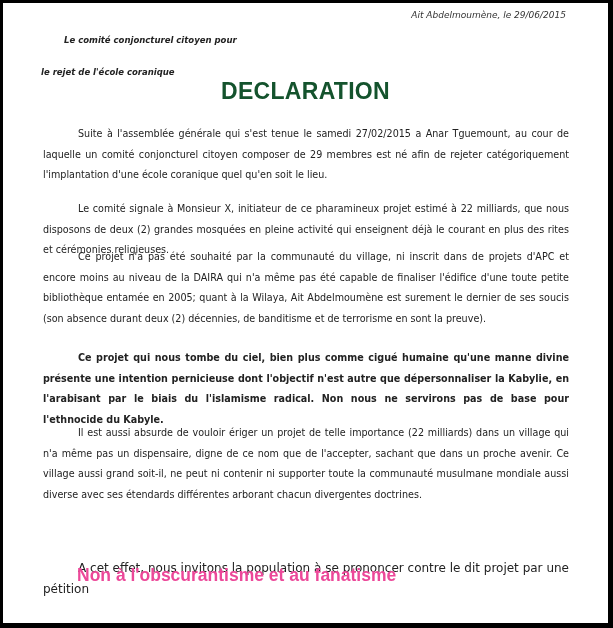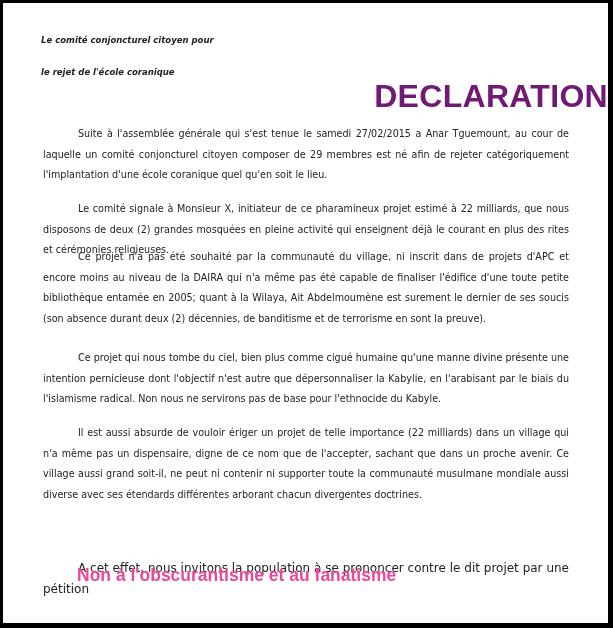--- a/index.html
+++ b/index.html
@@ -12,47 +12,48 @@
     background: #fff; color: #1a1a1a;
     font-family: "DejaVu Sans", sans-serif;
   }
   .date {
     position: absolute; right: 42px; top: 7px;
     font-size: 9px; font-style: italic; color: #333;
   }
   .org {
     position: absolute; left: 38px; font-size: 8.5px; font-style: italic; font-weight: bold; color: #222;
   }
-  .org.l1 { top: 32px; }
+  .org.l1 { top: 32px; margin-left: 23px; }
   .org.l2 { top: 55px; margin-top: 9px; }
   .title {
-    position: absolute; left: 0; right: 0; top: 75px; text-align: right;
-    font-family: "Liberation Sans", sans-serif; font-weight: bold; font-size: 32px; color: #701a75;
+    position: absolute; left: 0; right: 0; top: 75px; text-align: center;
+    font-family: "Liberation Sans", sans-serif; font-weight: bold; font-size: 23px; color: #14532d;
     letter-spacing: 0.3px;
   }
   .para {
     position: absolute; left: 40px; width: 526px;
     font-size: 9.6px; line-height: 20.6px; text-align: justify; color: #222;
     text-indent: 35px; margin: 0;
   }
   .p1 { top: 121px; }
   .p2 { top: 196px; }
   .p3 { top: 244px; }
-  .p4 { top: 345px; }
+  .p4 { top: 345px; font-weight: bold; }
   .p5 { top: 420px; }
   .p6 { top: 542px; font-size: 12px; margin-top: 13px; }
   .slogan {
     position: absolute; left: 74px; top: 562px;
     font-family: "Liberation Sans", sans-serif; font-weight: bold; font-size: 17.5px; color: #ec4899;
   }
 </style>
 </head>
 <body>
 
 <div class="page">
+  <div class="date">Ait Abdelmoumène, le 29/06/2015</div>
   <div class="org l1">Le comité conjoncturel citoyen pour</div>
   <div class="org l2">le rejet de l'école coranique</div>
   <div class="title">DECLARATION</div>
   <p class="para p1">Suite à l'assemblée générale qui s'est tenue le samedi 27/02/2015 a Anar Tguemount, au cour de laquelle un comité conjoncturel citoyen  composer de 29 membres  est né afin de rejeter catégoriquement l'implantation d'une école coranique quel qu'en soit le lieu.</p>
   <p class="para p2">Le comité signale à Monsieur X, initiateur de ce pharamineux  projet estimé à 22 milliards, que nous disposons de deux (2) grandes mosquées en pleine activité qui enseignent déjà le courant en plus des rites et cérémonies religieuses.</p>
   <p class="para p3">Ce projet n'a pas été souhaité par la communauté du village, ni inscrit dans de projets d'APC et encore moins au niveau de la DAIRA qui n'a même pas été capable de finaliser l'édifice d'une toute petite bibliothèque entamée en 2005; quant à la Wilaya, Ait Abdelmoumène est surement le dernier de ses soucis (son absence durant  deux (2) décennies, de banditisme et de terrorisme en sont la preuve).</p>
   <p class="para p4">Ce projet qui nous tombe du ciel, bien plus comme cigué humaine qu'une manne divine présente une intention  pernicieuse dont l'objectif n'est autre que dépersonnaliser la Kabylie, en l'arabisant par le biais du l'islamisme radical. Non nous ne servirons pas de base pour l'ethnocide du Kabyle.</p>
   <p class="para p5">Il est aussi absurde de vouloir ériger un projet de telle importance (22 milliards) dans un village qui n'a même pas un dispensaire, digne de ce nom que de l'accepter, sachant que dans un proche avenir. Ce village aussi grand soit-il, ne peut ni contenir ni supporter toute la communauté musulmane mondiale aussi diverse avec ses étendards différentes arborant chacun divergentes doctrines.</p>
   <p class="para p6">A cet effet, nous invitons la population à se prononcer contre le dit projet par une pétition</p>
   <div class="slogan">Non à l'obscurantisme et au fanatisme</div>

